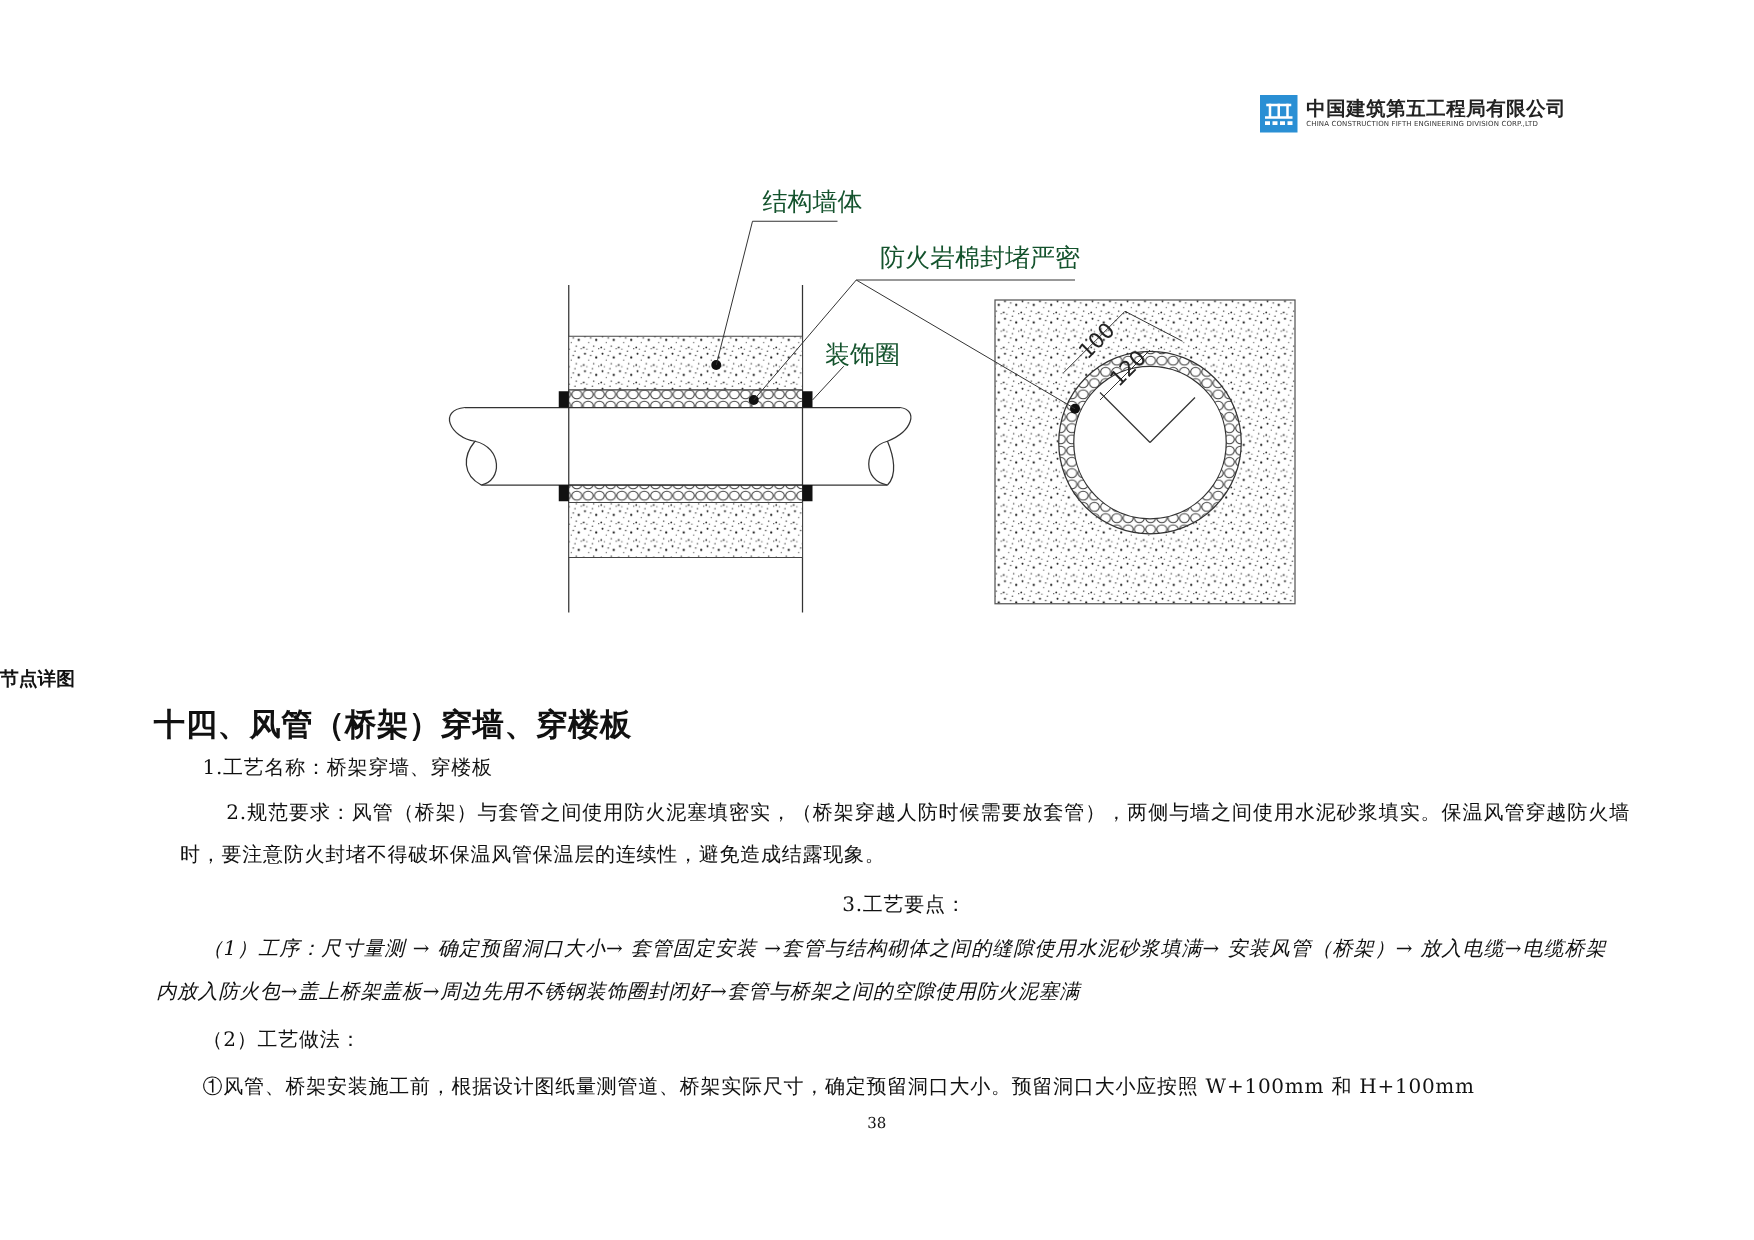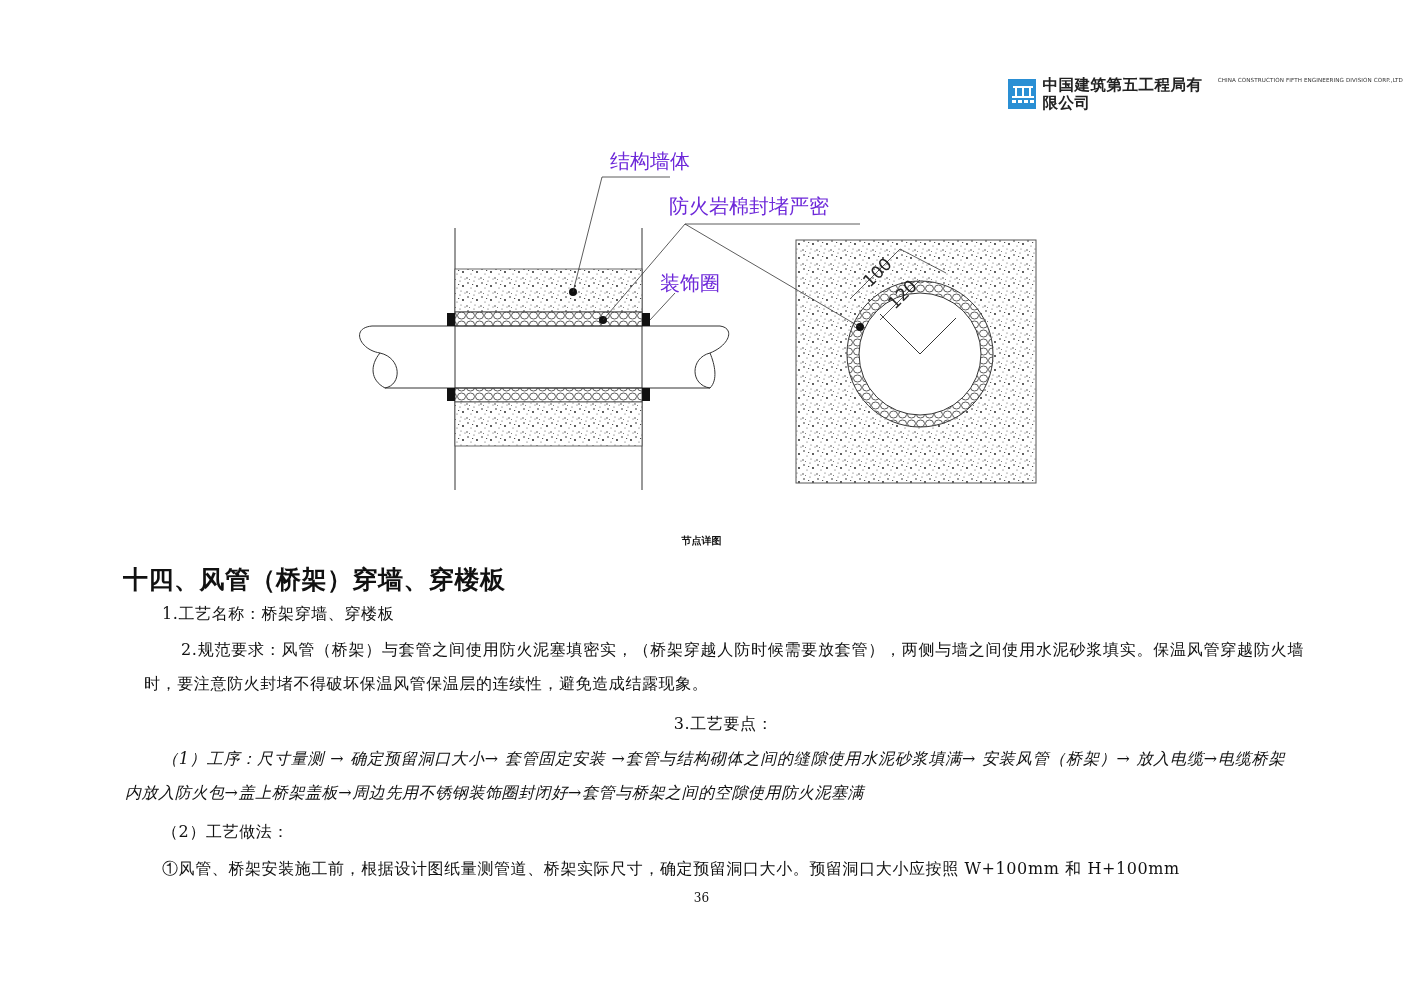--- a/index.html
+++ b/index.html
@@ -1,29 +1,29 @@
 <!DOCTYPE html>
 <html><head>
 <meta charset="utf-8">
 <style>
   html, body { margin: 0; padding: 0; background: #ffffff; }
   body { width: 1403px; height: 992px; position: relative; overflow: hidden;
          font-family: "DejaVu Serif", "Liberation Serif", serif; color: #111; }
   .logo { position: absolute; left: 1008px; top: 76px; display: flex; align-items: center; }
   .logo-mark { width: 30px; height: 30px; background: #2a8fd4; position: relative; margin-right: 7px; }
   .logo-mark .bar { position: absolute; background: #ffffff; }
-  .logo-text { display: flex; flex-direction: row; }
+  .logo-text { display: flex; flex-direction: column; }
   .logo-cn { font-family: "DejaVu Sans", sans-serif; font-weight: bold; font-size: 15.5px; letter-spacing: 0.5px; color: #222; line-height: 18px; }
   .logo-en { font-family: "DejaVu Sans", sans-serif; font-size: 5.6px; color: #333; line-height: 8px; letter-spacing: 0.1px; white-space: nowrap; }
 
   .figure { position: absolute; left: 340px; top: 140px; width: 740px; height: 360px; }
-  .lbl { position: absolute; font-family: "DejaVu Sans", sans-serif; font-size: 20px; color: #6d28d9; white-space: nowrap; }
+  .lbl { position: absolute; font-family: "DejaVu Sans", sans-serif; font-size: 20px; color: #14532d; white-space: nowrap; }
 
-  .caption { position: absolute; left: 0; width: 1403px; top: 534px; text-align: center;
-             font-family: "DejaVu Sans", sans-serif; font-weight: bold; font-size: 10px; }
+  .caption { position: absolute; left: 0; width: 1403px; top: 534px; 
+             font-family: "DejaVu Sans", sans-serif; font-weight: bold; font-size: 15px; }
   .section-title { position: absolute; left: 123px; top: 563px; font-family: "DejaVu Sans", sans-serif;
              font-weight: bold; font-size: 25px; letter-spacing: 0.5px; }
   .para { position: absolute; left: 125px; width: 1160px; font-size: 16px; line-height: 34px; letter-spacing: 0.6px; }
   .indent { text-indent: 37px; }
   .justify { text-align: justify; text-align-last: left; }
   .page-num { position: absolute; left: 0; width: 1403px; top: 891px; text-align: center; font-size: 12px; }
 </style>
 </head>
 <body>
 
@@ -101,28 +101,28 @@
     <line x1="540" y1="180" x2="580" y2="140" stroke="#333" stroke-width="0.8"></line>
     <text x="530" y="148" font-family="DejaVu Sans, sans-serif" font-size="17" fill="#222" transform="rotate(-45 530 148)">100</text>
     <text x="555" y="170" font-family="DejaVu Sans, sans-serif" font-size="17" fill="#222" transform="rotate(-45 555 170)">120</text>
 
     <polyline points="233,152 262,37 330,37" stroke="#333" stroke-width="0.8" fill="none"></polyline>
     <polyline points="263,180 345,84 520,84" stroke="#333" stroke-width="0.8" fill="none"></polyline>
     <line x1="345" y1="84" x2="520" y2="187" stroke="#333" stroke-width="0.8"></line>
     <polyline points="310,180 335,153" stroke="#333" stroke-width="0.8" fill="none"></polyline>
   </svg>
   <span class="lbl" style="left:270px;top:8px;">结构墙体</span>
-  <span class="lbl" style="left:329px;top:53px;">防火岩棉封堵严密</span>
+  <span class="lbl" style="left:364px;top:53px;">防火岩棉封堵严密</span>
   <span class="lbl" style="left:320px;top:130px;">装饰圈</span>
 </div>
 
 <div class="caption">节点详图</div>
 
 <div class="section-title">十四、风管（桥架）穿墙、穿楼板</div>
 
 <div class="para indent" style="top:597px;">1.工艺名称：桥架穿墙、穿楼板</div>
 <div class="para indent justify" style="top:633px;margin-left:19px;">2.规范要求：风管（桥架）与套管之间使用防火泥塞填密实，（桥架穿越人防时候需要放套管），两侧与墙之间使用水泥砂浆填实。保温风管穿越防火墙时，要注意防火封堵不得破坏保温风管保温层的连续性，避免造成结露现象。</div>
 <div class="para indent" style="top:707px;text-align:center;">3.工艺要点：</div>
 <div class="para indent justify" style="top:742px;font-style:italic;">（1）工序：尺寸量测 → 确定预留洞口大小→ 套管固定安装 →套管与结构砌体之间的缝隙使用水泥砂浆填满→ 安装风管（桥架）→ 放入电缆→电缆桥架内放入防火包→盖上桥架盖板→周边先用不锈钢装饰圈封闭好→套管与桥架之间的空隙使用防火泥塞满</div>
 <div class="para indent" style="top:815px;">（2）工艺做法：</div>
 <div class="para indent" style="top:852px;white-space:nowrap;">①风管、桥架安装施工前，根据设计图纸量测管道、桥架实际尺寸，确定预留洞口大小。预留洞口大小应按照 W+100mm 和 H+100mm</div>
 
-<div class="page-num">36</div>
+<div class="page-num">38</div>
 
 </body></html>

